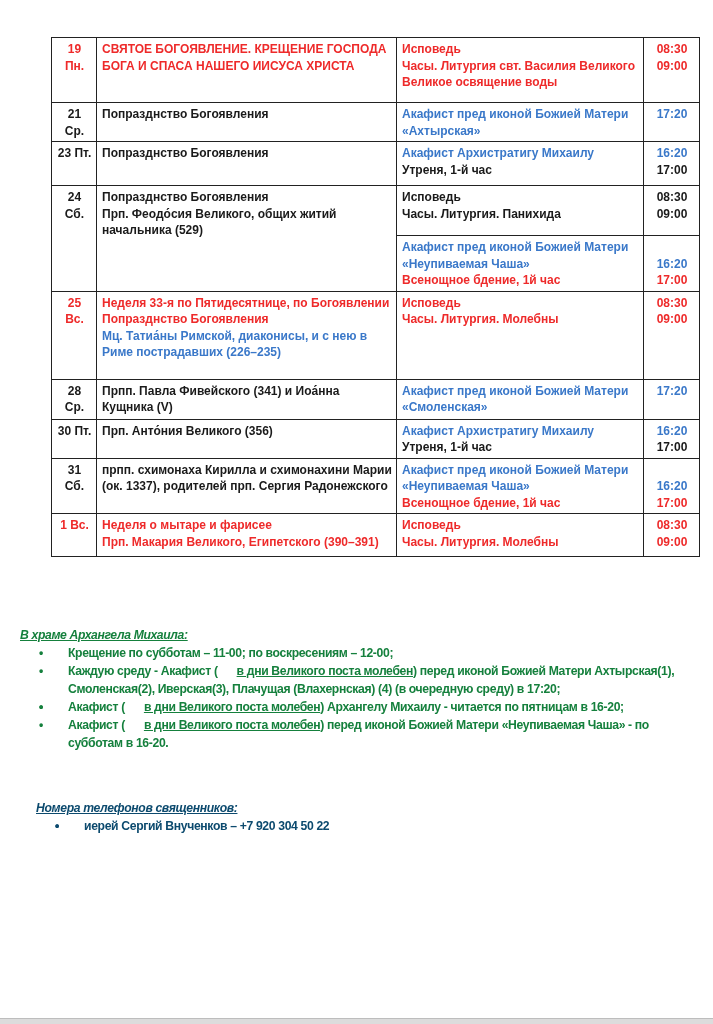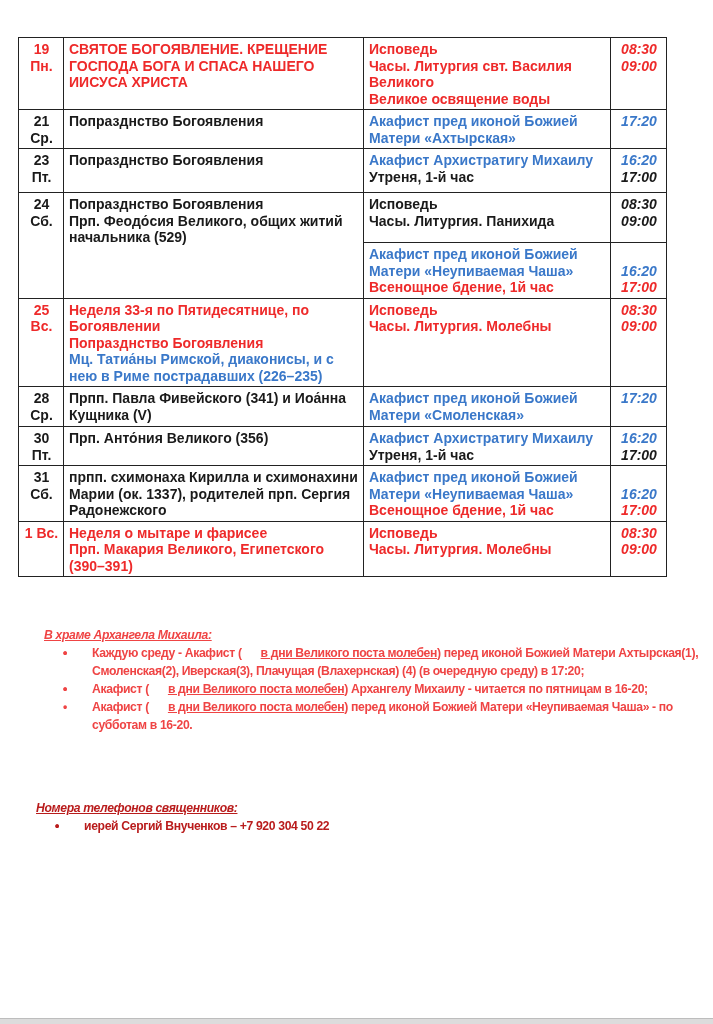--- a/index.html
+++ b/index.html
@@ -4,43 +4,43 @@
 <style>
   html, body { margin: 0; padding: 0; }
   body {
     width: 713px; height: 1024px; background: #ffffff; position: relative; overflow: hidden;
     font-family: "Liberation Sans", sans-serif;
   }
   .red { color: #ee2a2a; }
   .blue { color: #3a78c9; }
   .black { color: #1a1a1a; }
   table.schedule {
-    position: absolute; left: 18px; top: 37px; width: 648px;
+    position: absolute; left: 51px; top: 37px; width: 648px;
     border-collapse: collapse; table-layout: fixed;
-    font-size: 14px; font-weight: bold; line-height: 16.5px;
+    font-size: 12px; font-weight: bold; line-height: 16.5px;
   }
   table.schedule td {
     border: 1.5px solid #222; vertical-align: top; padding: 3px 4px 2px 5px;
   }
   td.date { text-align: center; padding-left: 2px; padding-right: 2px; }
-  td.time { text-align: center; font-style: italic; }
+  td.time { text-align: center; }
   .line { display: block; }
   .notes {
-    position: absolute; left: 44px; top: 626px; width: 660px;
+    position: absolute; left: 20px; top: 626px; width: 660px;
     font-family: "Liberation Sans", sans-serif; font-size: 12.2px; font-weight: bold;
-    color: #ef4444; line-height: 18px; letter-spacing: -0.35px;
+    color: #15803d; line-height: 18px; letter-spacing: -0.35px;
   }
   .notes .heading { font-style: italic; text-decoration: underline; display:block; }
   .notes ul { margin: 0; padding: 0; list-style: none; }
   .notes li { position: relative; padding-left: 48px; }
   .notes li .bullet { position: absolute; left: 19px; top: 0; }
   .u { text-decoration: underline; padding-left: 19px; }
   .phones { position: absolute; left: 36px; top: 799px; width: 660px;
     font-family: "Liberation Sans", sans-serif; font-size: 12.2px; font-weight: bold;
-    color:#b91c1c; line-height: 18px; letter-spacing: -0.35px; }
+    color:#0c4a6e; line-height: 18px; letter-spacing: -0.35px; }
   .phones .heading { font-style: italic; text-decoration: underline; display:block; }
   .phones ul { margin: 0; padding: 0; list-style: none; }
   .phones li { position: relative; padding-left: 48px; }
   .phones li .bullet { position: absolute; left: 19px; top: 0; }
   .bottom-bar { position: absolute; left: 0; top: 1018px; width: 713px; height: 6px;
     background: #dcdcdc; border-top: 1px solid #bdbdbd; }
 </style>
 </head>
 <body>
 
@@ -190,21 +190,21 @@
           <span class="line red">08:30</span>
           <span class="line red">09:00</span>
         </td>
       </tr>
     </tbody>
 </table>
 
 <div class="notes">
   <span class="heading">В храме Архангела Михаила:</span>
   <ul id="notes-list">
-      <li><span class="bullet">•</span></li>
+      <li><span class="bullet">•</span><span>Крещение по субботам – 11-00; по воскресениям – 12-00;</span></li>
       <li><span class="bullet">•</span><span>Каждую среду - Акафист (</span><span class="u">в дни Великого поста молебен</span><span>) перед иконой Божией Матери Ахтырская(1), Смоленская(2), Иверская(3),  Плачущая (Влахернская) (4)  (в очередную  среду)  в 17:20;</span></li>
       <li><span class="bullet">•</span></li>
       <li><span class="bullet">•</span><span>Акафист (</span><span class="u">в дни Великого поста молебен</span><span>) Архангелу Михаилу - читается по пятницам в 16-20;</span></li>
       <li><span class="bullet">•</span><span>Акафист (</span><span class="u">в дни Великого поста молебен</span><span>) перед иконой Божией Матери «Неупиваемая Чаша» - по субботам в 16-20.</span></li>
     </ul>
 </div>
 
 <div class="phones">
   <span class="heading">Номера телефонов священников:</span>
   <ul id="phones-list">

